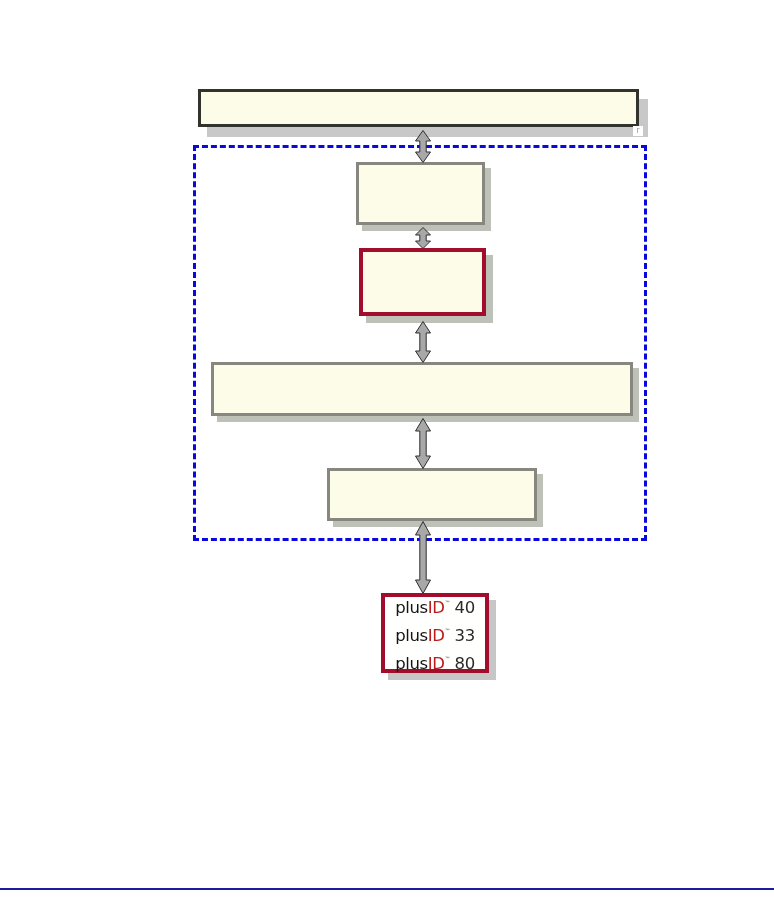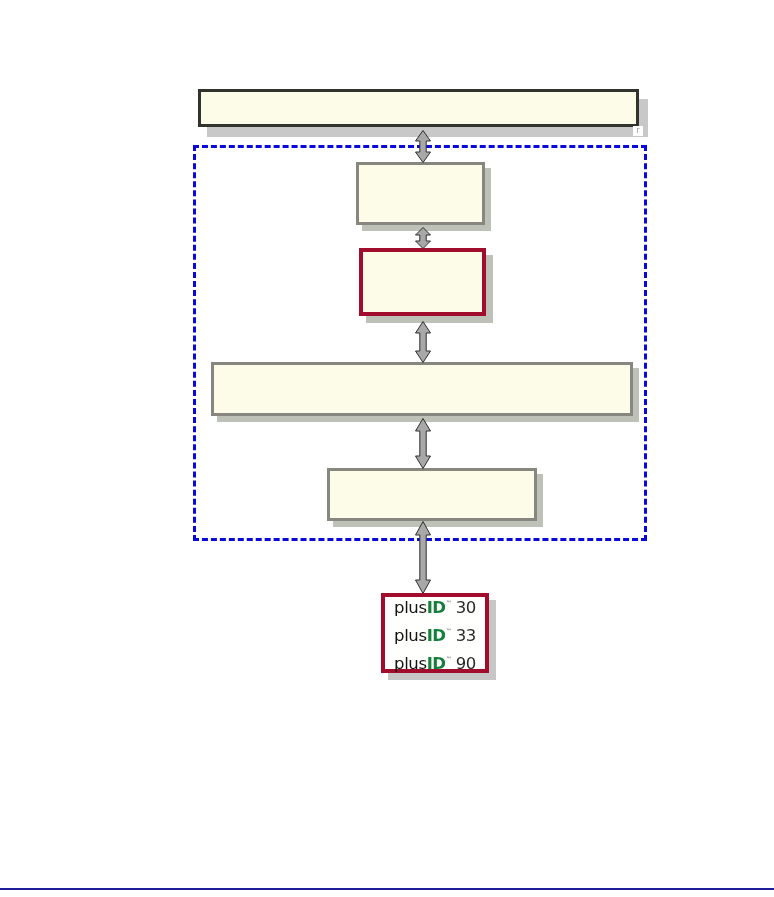--- a/index.html
+++ b/index.html
@@ -64,21 +64,21 @@
     z-index: 3;
   }
   .product-line {
     line-height: 23px;
     font-size: 16.5px;
     letter-spacing: -0.4px;
     color: #141414;
     white-space: nowrap;
   }
   .brand-bold { font-weight: 400; }
-  .brand-light { font-weight: 700; color: #15803d; }
+  .brand-light { font-weight: 400; color: #b91c1c; }
   .tm-mark {
     font-size: 6px;
     vertical-align: 8px;
     color: #3a3a3a;
     letter-spacing: 0;
   }
   .model-num { font-weight: 400; margin-left: 4px; color: #2a2a2a; }
   .arrow {
     position: absolute;
     left: 415px;
@@ -136,25 +136,25 @@
   <svg class="arrow" style="top:418px" width="16" height="51" viewBox="0 0 16 51">
     <path d="M8 .5 L15.5 13 L11.2 13 L11.2 38 L15.5 38 L8 50.5 L.5 38 L4.8 38 L4.8 13 L.5 13 Z" fill="#a8a8a8" stroke="#2e2e2e" stroke-width="1"></path>
   </svg>
 
   <svg class="arrow" style="top:521px" width="16" height="73" viewBox="0 0 16 73">
     <path d="M8 .5 L15.5 14 L11.2 14 L11.2 59 L15.5 59 L8 72.5 L.5 59 L4.8 59 L4.8 14 L.5 14 Z" fill="#a8a8a8" stroke="#2e2e2e" stroke-width="1"></path>
   </svg>
 
   <div class="box product-box">
     <div class="product-line">
-      <span class="brand-bold">plus</span><span class="brand-light">ID</span><sup class="tm-mark">™</sup><span class="model-num">30</span>
+      <span class="brand-bold">plus</span><span class="brand-light">ID</span><sup class="tm-mark">™</sup><span class="model-num">40</span>
     </div>
     <div class="product-line">
       <span class="brand-bold">plus</span><span class="brand-light">ID</span><sup class="tm-mark">™</sup><span class="model-num">33</span>
     </div>
     <div class="product-line">
-      <span class="brand-bold">plus</span><span class="brand-light">ID</span><sup class="tm-mark">™</sup><span class="model-num">90</span>
+      <span class="brand-bold">plus</span><span class="brand-light">ID</span><sup class="tm-mark">™</sup><span class="model-num">80</span>
     </div>
   </div>
 
   <div class="footer-rule"></div>
 
 </div>
 
 </body></html>

